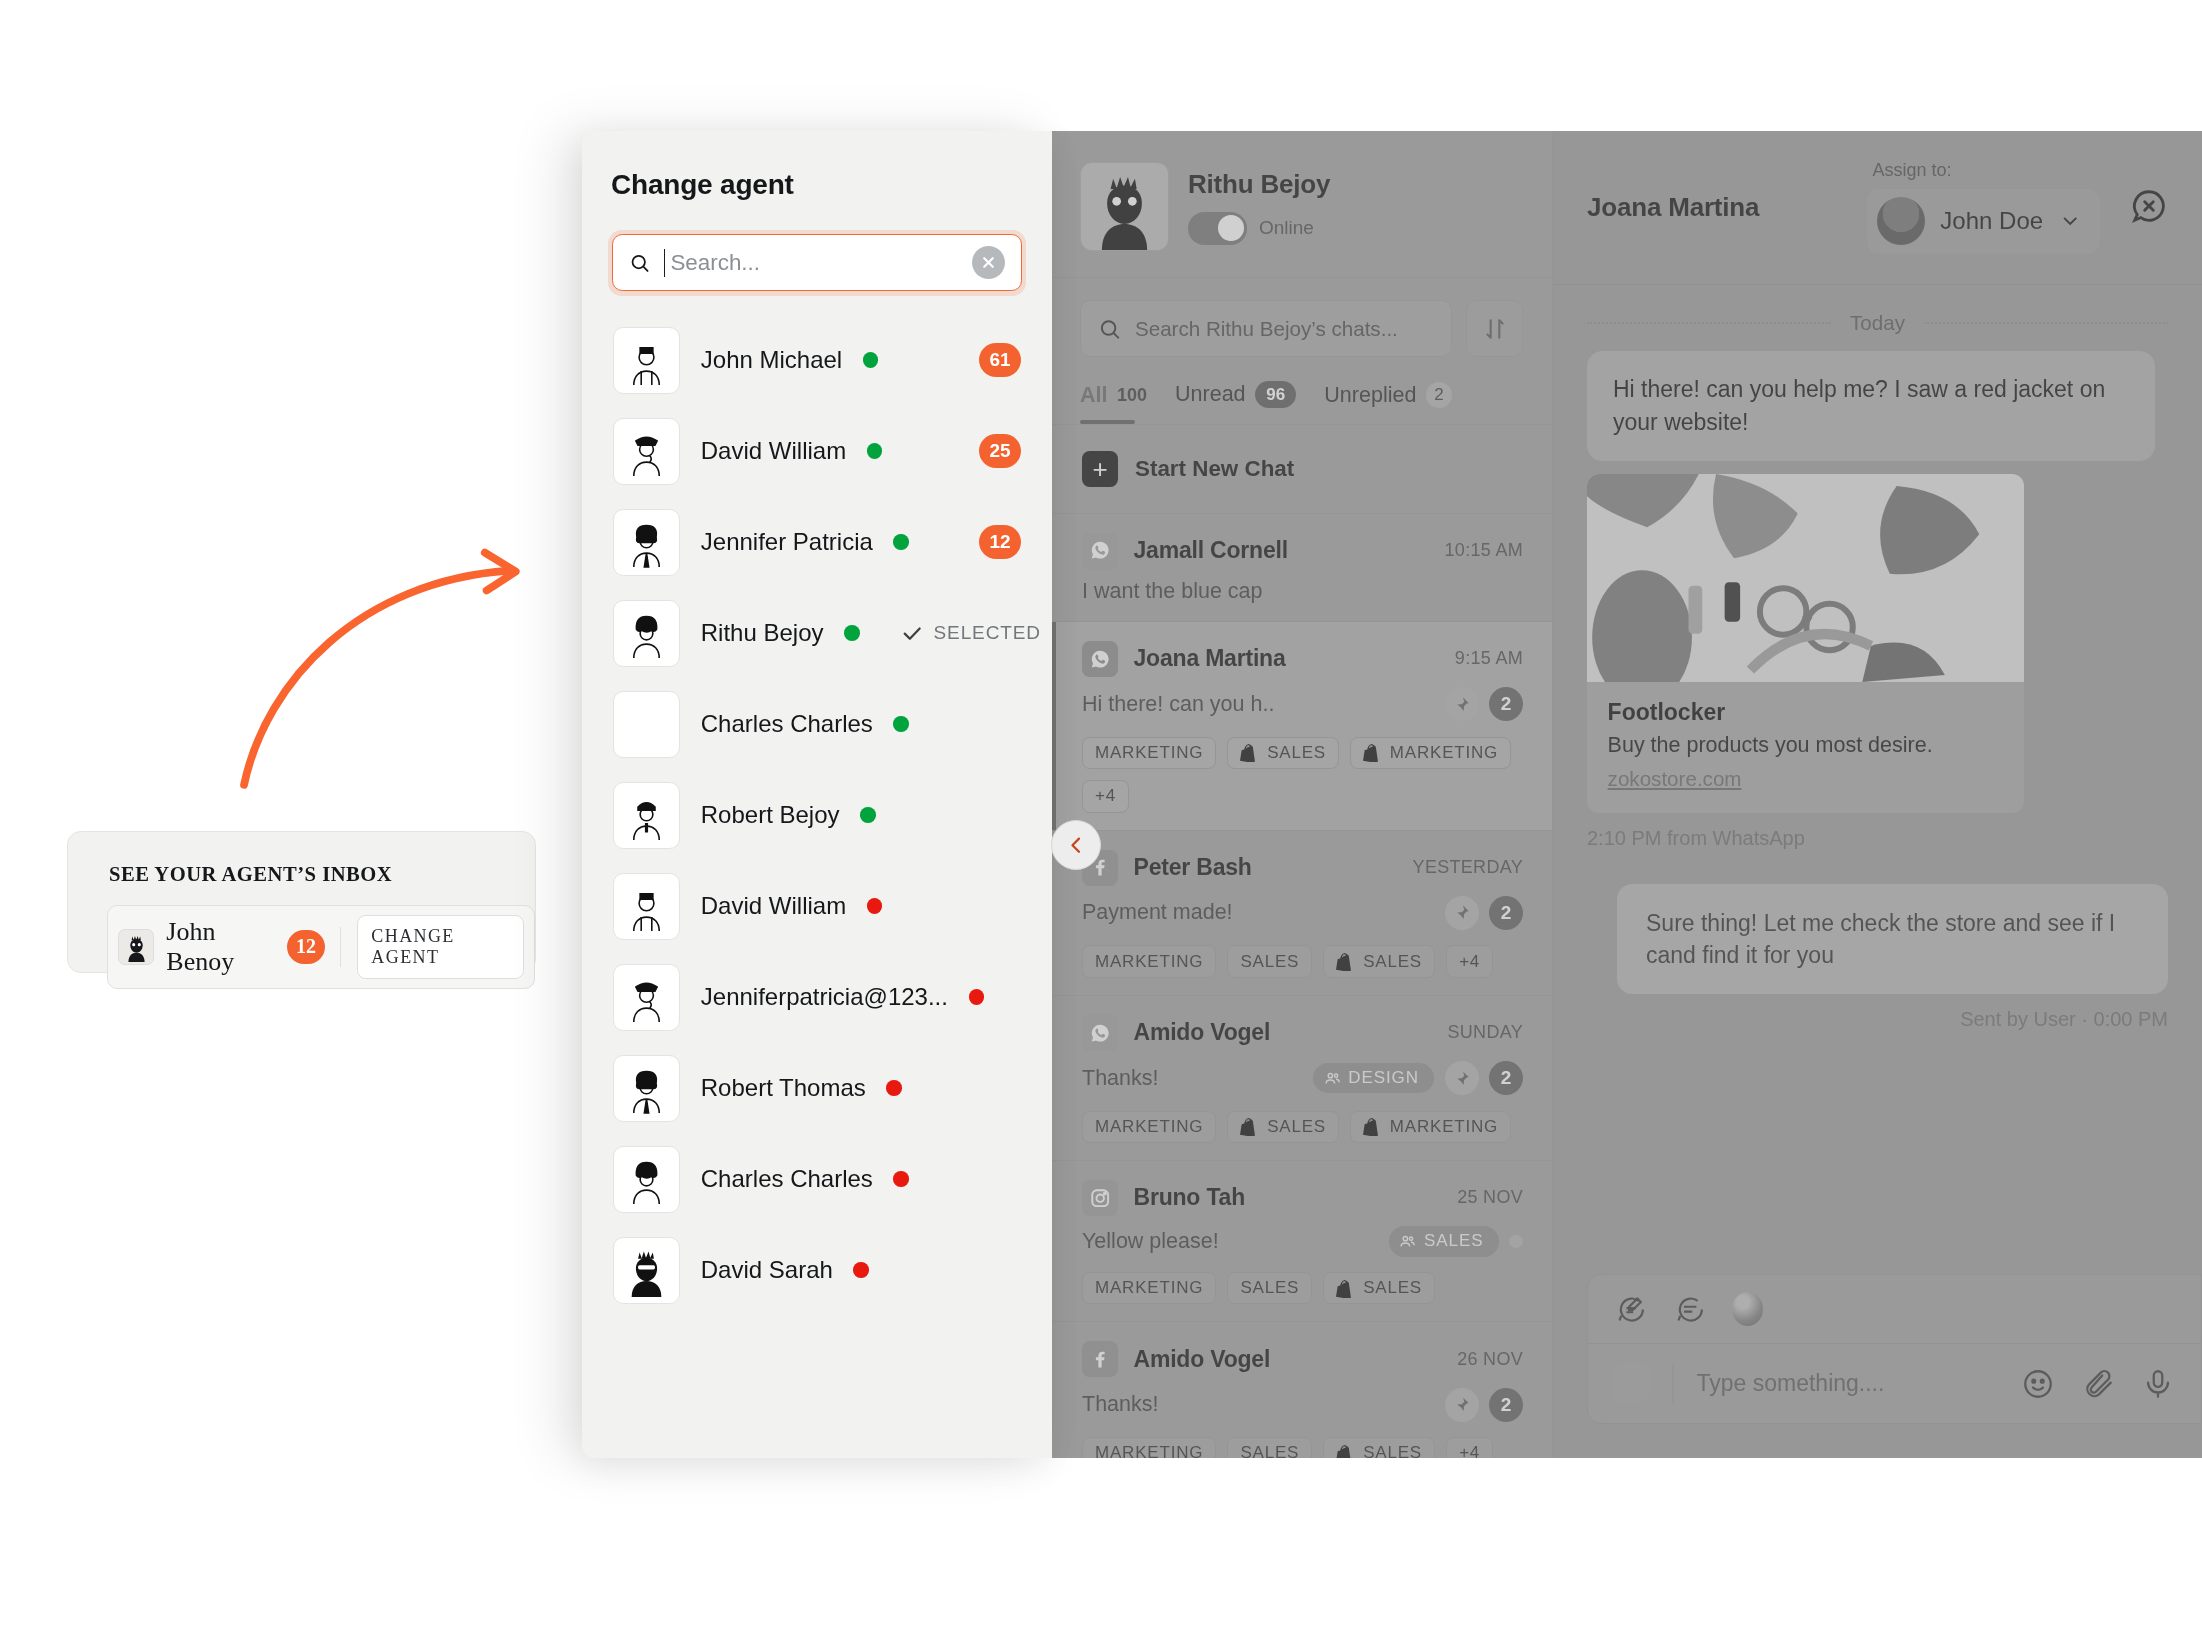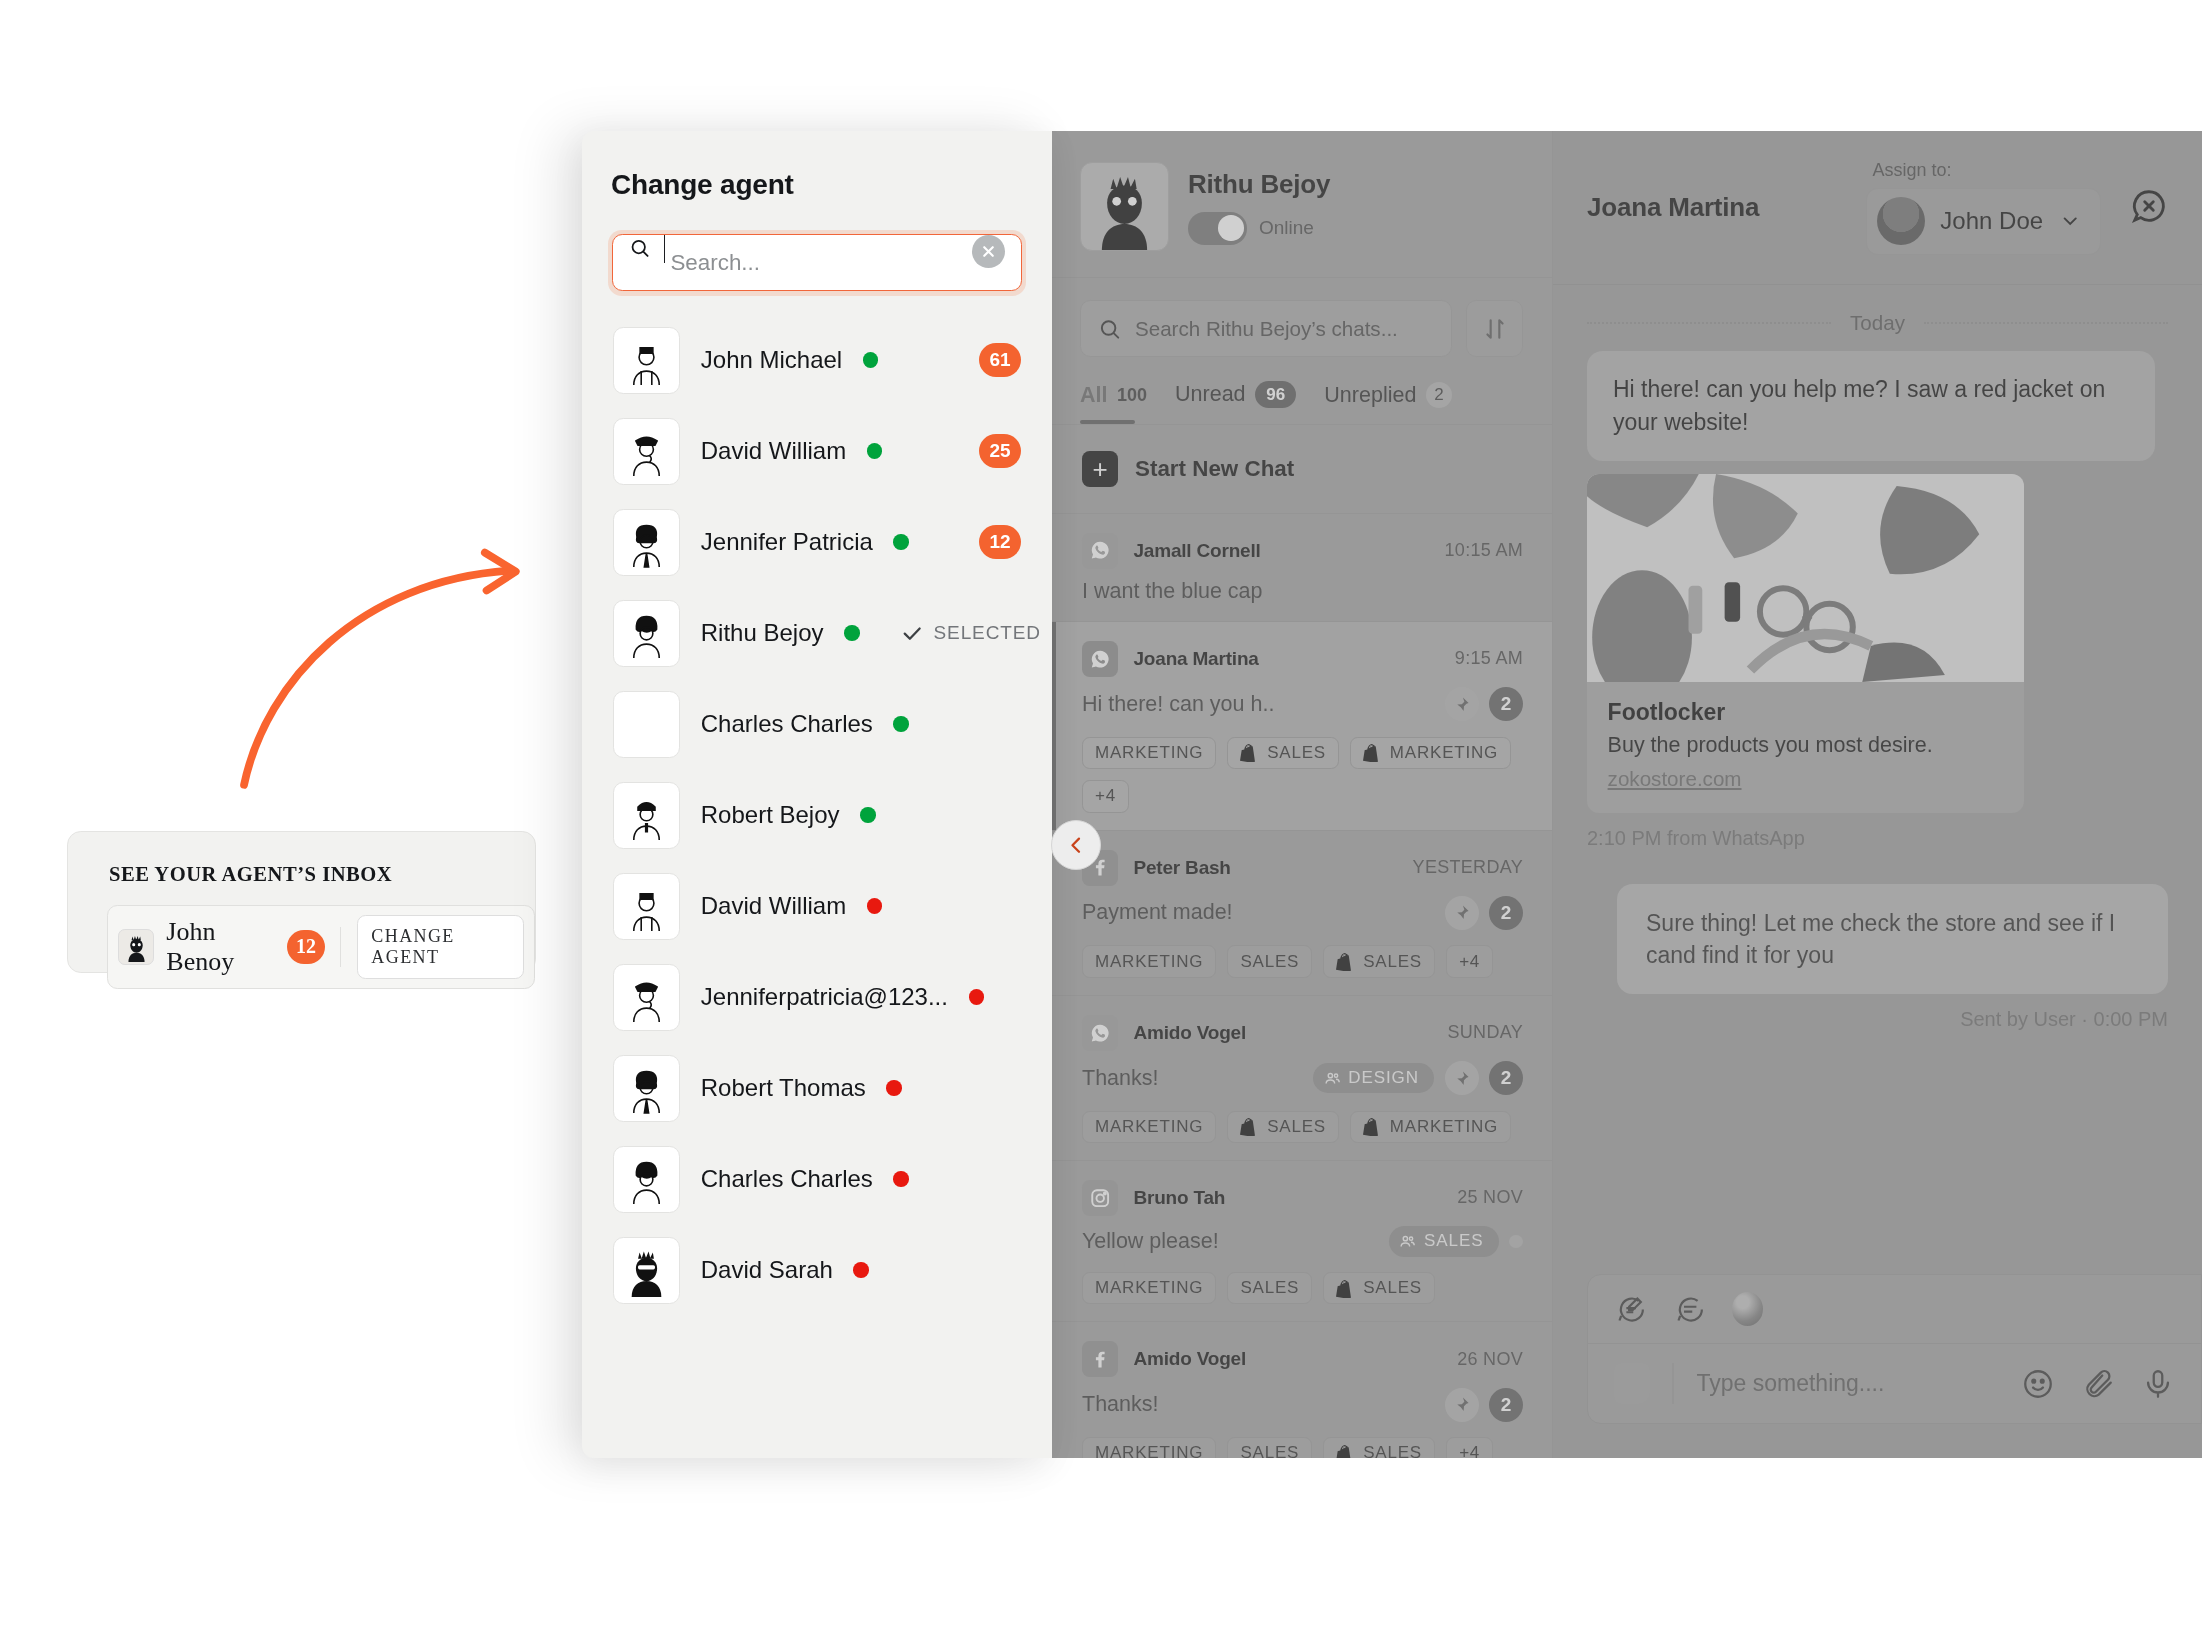--- a/index.html
+++ b/index.html
@@ -59,21 +59,21 @@
   .plus-sq { width:36px;height:36px;border-radius:7.7px;background:#15171a;color:#fff;display:flex;align-items:center;justify-content:center;font-size:26px;line-height:0;font-weight:400;}
   .newchat-lbl{ font-size:22.4px;font-weight:700;color:#15171a;}
 
   .crow { padding: 19px 29px 17px 31px; border-bottom:0.9px solid #9a9a9a; position:relative; }
   .crow.sel { background:#c3aaa1; }
   .crow.sel::before{content:"";position:absolute;left:0;top:0;bottom:0;width:5.2px;background:#d1491c;}
   .crow-top { display:flex; align-items:center; }
   .chan { width:36px;height:36px;border-radius:7.7px;flex:none;margin-right:15.5px;display:flex;align-items:center;justify-content:center;}
   .chan.wa{ background:#9e9e9e; } .chan.wa-on{ background:#17b451; }
   .chan.fb{ background:#919191; } .chan.ig{ background:#9a9a9a; }
-  .crow-name{ font-size:19px;font-weight:700;color:#15171a;flex:1; letter-spacing:-0.2px;}
+  .crow-name{ font-size:23px;font-weight:700;color:#15171a;flex:1; letter-spacing:-0.2px;}
   .crow-time{ font-size:18px;color:#4b4e50; letter-spacing:0.3px;}
   .crow-mid{ display:flex;align-items:center;margin-top:10.3px;}
   .crow-msg{ font-size:21.5px;color:#3c3f41;flex:1;}
   .bell{ width:34px;height:34px;border-radius:50%;background:#b3b3b3;display:flex;align-items:center;justify-content:center;margin-right:10.3px;}
   .unread{ min-width:34px;height:34px;border-radius:17px;background:#cb4a1f;color:#fff;font-size:19px;font-weight:700;display:flex;align-items:center;justify-content:center;padding:0 8.6px;}
   .dot-gray{ width:13.8px;height:13.8px;border-radius:50%;background:#b0b0b0;}
   .teamtag{ background:#8e8e8e;color:#efefef;font-size:17px;letter-spacing:0.9px;border-radius:15.5px;padding:5.2px 15.5px 5.2px 10.3px;display:flex;align-items:center;gap:7.7px;margin-right:10.3px;}
   .tags{ display:flex;gap:11.2px;margin-top:15.5px;flex-wrap:wrap;}
   .tag{ border:0.9px solid #999;border-radius:7.7px;padding:5.2px 12px;font-size:17px;letter-spacing:0.8px;color:#2f3133;display:flex;align-items:center;gap:7.7px;background:rgba(255,255,255,.06);}
 
@@ -122,21 +122,21 @@
   .agent-panel{
     position:absolute; left:582px; top:131px; width:470px; height:1327px;
     background:#f2f2f0; border-radius:12px 0 0 12px;
     box-shadow: -22.4px 0 52px rgba(0,0,0,.10), 0 8.6px 34px rgba(0,0,0,.06);
     z-index: 5; overflow:hidden;
   }
   .panel-title{ font-size:28px;font-weight:700;color:#15171a;padding: 38px 29px 0 29px; letter-spacing:-0.2px;}
   .srch-outer{ margin: 29px 26px 0 26px; padding:4.3px; border-radius:13.8px; background: rgba(243,110,58,.18); }
   .srch{
     height:57px;background:#fff;border:1.7px solid #f1663a;border-radius:10.3px;
-    display:flex;gap:13.8px;padding:0 15.5px;
+    display:flex;align-items:center;gap:13.8px;padding:0 15.5px;
   }
   .srch .caret{ width:1.7px;height:27.5px;background:#1b1d20; }
   .srch input{ flex:1;border:0;outline:none;background:transparent;font-size:22.4px;color:#1b1d20;font-family:inherit;margin-left:-8.6px;}
   .srch input::placeholder{ color:#8c8f92; }
   .clr{ width:33px;height:33px;border-radius:50%;background:#b6b9bb;display:flex;align-items:center;justify-content:center;flex:none;}
 
   .alist{ padding: 19px 26px 17px 26px; }
   .arow{ display:flex;align-items:center;gap:20.6px;padding: 12px 5.2px; }
   .aav{ width:67px;height:67px;border-radius:10.3px;background:#fff;border:0.9px solid #e3e3e1;display:flex;align-items:center;justify-content:center;overflow:hidden;flex:none;}
   .aname{ font-size:24px;color:#15171a; white-space:nowrap;}

